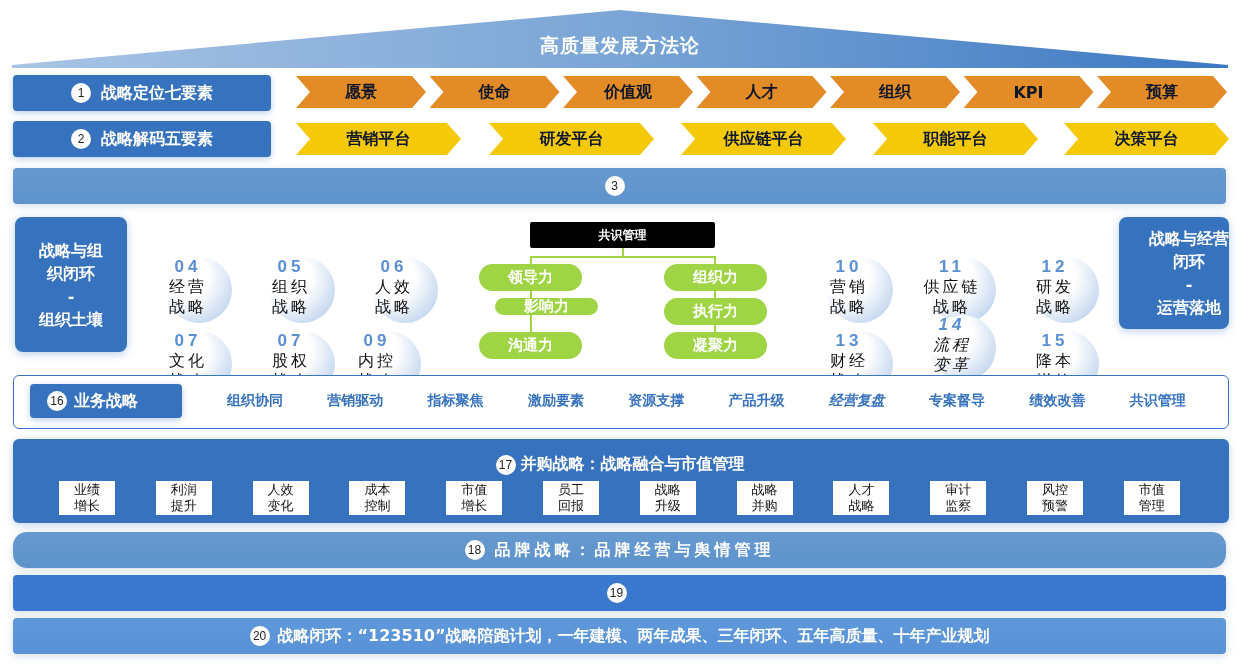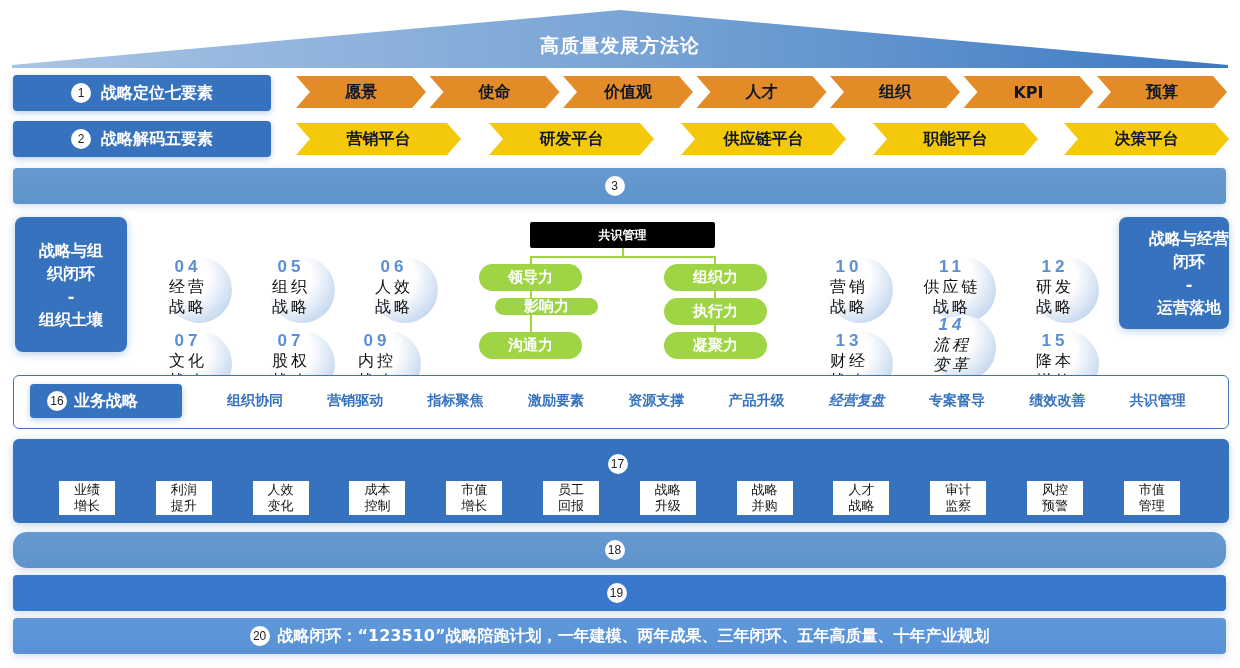--- a/index.html
+++ b/index.html
@@ -249,20 +249,21 @@
     <div class="abs biz-item" style="left: 726.5px; width: 60px; text-align: center; top: 392px;">产品升级</div>
     <div class="abs biz-item" style="left: 826.8px; width: 60px; text-align: center; top: 392px; font-style: italic;">经营复盘</div>
     <div class="abs biz-item" style="left: 927.1px; width: 60px; text-align: center; top: 392px;">专案督导</div>
     <div class="abs biz-item" style="left: 1027.4px; width: 60px; text-align: center; top: 392px;">绩效改善</div>
     <div class="abs biz-item" style="left: 1127.7px; width: 60px; text-align: center; top: 392px;">共识管理</div>
   </div>
 
 <div class="abs ma-box" style="left:13px;top:439px;width:1216px;height:84px;"></div>
 <div class="abs" style="left:0;width:1240px;top:454px;display:flex;justify-content:center;align-items:center;color:#fff;font-size:16px;font-weight:bold;">
   <span class="num" style="margin-right:5px;">17</span>
+  <span>并购战略：战略融合与市值管理</span>
 </div>
 <div id="ma-tags">
     <div class="ma-tag" style="left: 59px; top: 481px;">
       <div>业绩</div>
       <div>增长</div>
     </div>
     <div class="ma-tag" style="left: 155.8px; top: 481px;">
       <div>利润</div>
       <div>提升</div>
     </div>
@@ -303,20 +304,21 @@
       <div>预警</div>
     </div>
     <div class="ma-tag" style="left: 1123.8px; top: 481px;">
       <div>市值</div>
       <div>管理</div>
     </div>
   </div>
 
 <div class="abs band light" style="left:13px;top:532px;width:1213px;height:36px;letter-spacing:4px;font-weight:bold;border-radius:14px;">
   <span class="num" style="letter-spacing:0;">18</span>
+  <span>品牌战略：品牌经营与舆情管理</span>
 </div>
 
 <div class="abs band dark" style="left:13px;top:575px;width:1213px;height:36px;letter-spacing:4px;">
   <span class="num" style="letter-spacing:0;margin-right:6px;">19</span>
 </div>
 
 <div class="abs band mid" style="left:13px;top:618px;width:1213px;height:36px;">
   <span class="num" style="margin-right:8px;">20</span>
   <span>战略闭环：“123510”战略陪跑计划，一年建模、两年成果、三年闭环、五年高质量、十年产业规划</span>
 </div>

